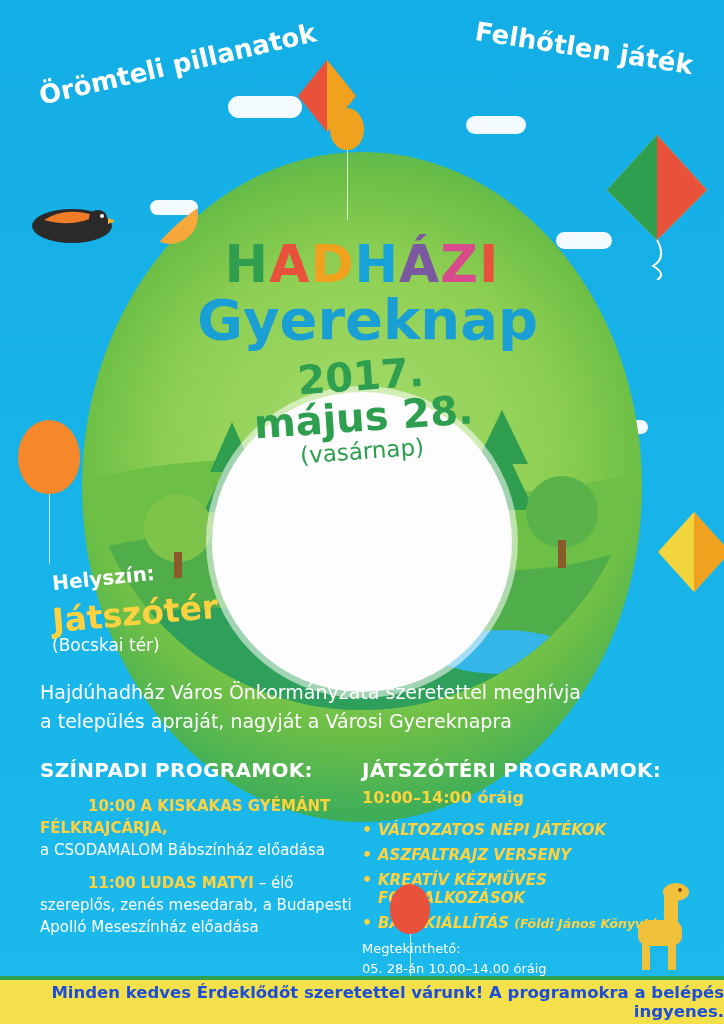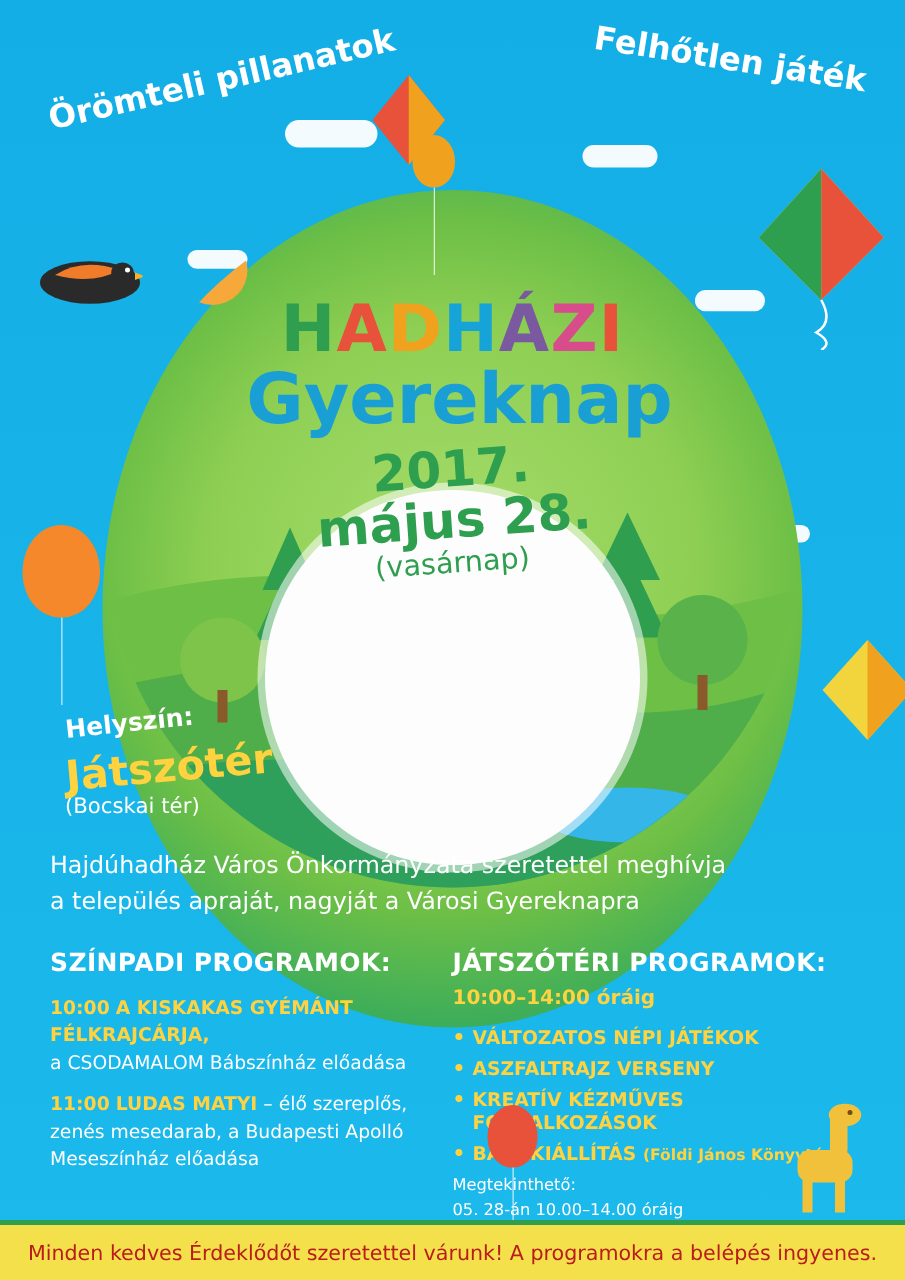--- a/index.html
+++ b/index.html
@@ -67,40 +67,40 @@
     position:absolute; left:0; right:0; top:678px; color:#fff;
     font-size:19px; line-height:1.55; z-index:7; padding:0 40px;
   }
 
   
   .cols { position:absolute; left:0; right:0; top:758px; z-index:7; padding:0 40px; display:flex; }
   .col { flex:1; }
   .col-head { color:#fff; font-weight:bold; font-size:20px; letter-spacing:.3px; }
   .col-time { color:#ffd23f; font-weight:bold; font-size:16px; margin-top:6px; }
   .prog { margin-top:14px; color:#fff; font-size:15px; line-height:1.45; }
-  .prog .hh { color:#ffd23f; font-weight:bold; }
+  .prog .hh { color:#ffd23f; font-weight:bold;margin-left:48px; }
   .prog .strong { color:#ffd23f; font-weight:bold; }
   .prog-item { margin-bottom:12px; }
 
   ul.bullets { list-style:none; margin:14px 0 0 0; padding:0; }
   ul.bullets li {
     color:#ffd23f; font-weight:bold; font-size:15px; margin-bottom:7px;
-    padding-left:16px; position:relative;
+    padding-left:16px; position:relative;font-style:italic;
   }
   ul.bullets li:before{
     content:"•"; position:absolute; left:0; top:-1px; color:#ffd23f; font-size:16px;
   }
   ul.bullets li .small { color:#ffd23f; font-weight:bold; font-size:12.5px; }
   .note { color:#fff; font-size:13px; line-height:1.5; margin-top:4px; }
 
   
   .footer {
     position:absolute; left:0; right:0; bottom:0; height:44px;
     background:#f4e04a; display:flex; align-items:center; justify-content:center;
-    color:#b91c1c; font-size:16.5px; font-weight:normal; z-index:9;text-align:right;
+    color:#1d4ed8; font-size:16.5px; font-weight:bold; z-index:9;text-align:right;
   }
   .footer-top-line{ position:absolute; left:0; right:0; bottom:44px; height:4px; background:#2e9e4f; z-index:9;}
 
   
   .balloon { position:absolute; border-radius:50% 50% 48% 48%; z-index:5; }
   .balloon:after{ content:""; position:absolute; left:50%; top:100%; width:1px; height:70px; background:rgba(255,255,255,.75); }
   .bird { position:absolute; z-index:5; }
   .kite { position:absolute; z-index:4; }
 </style>
 </head>

